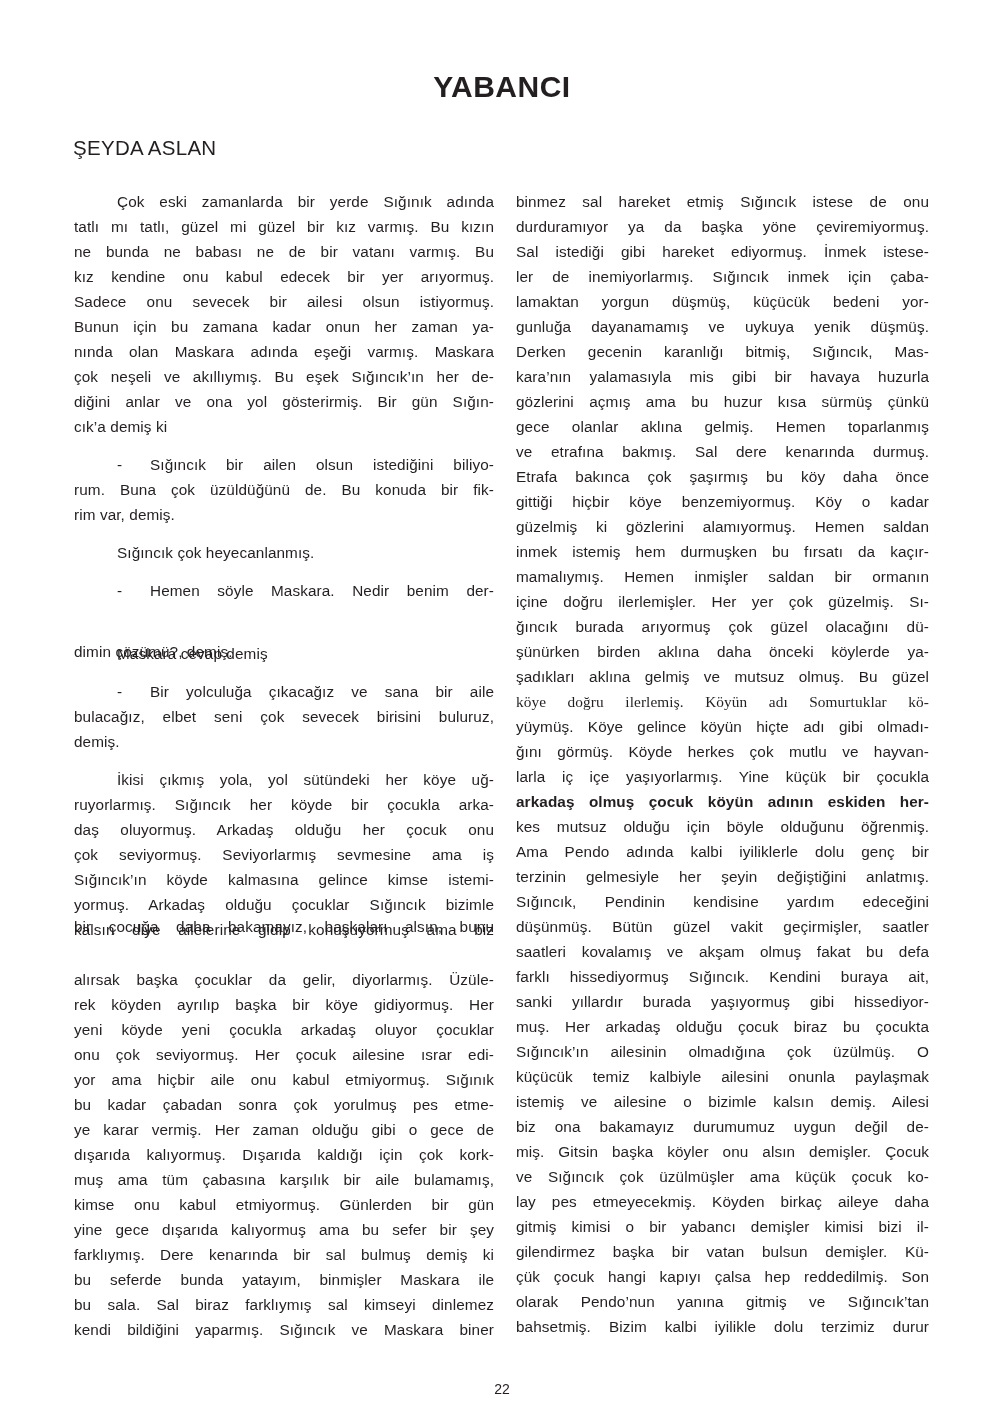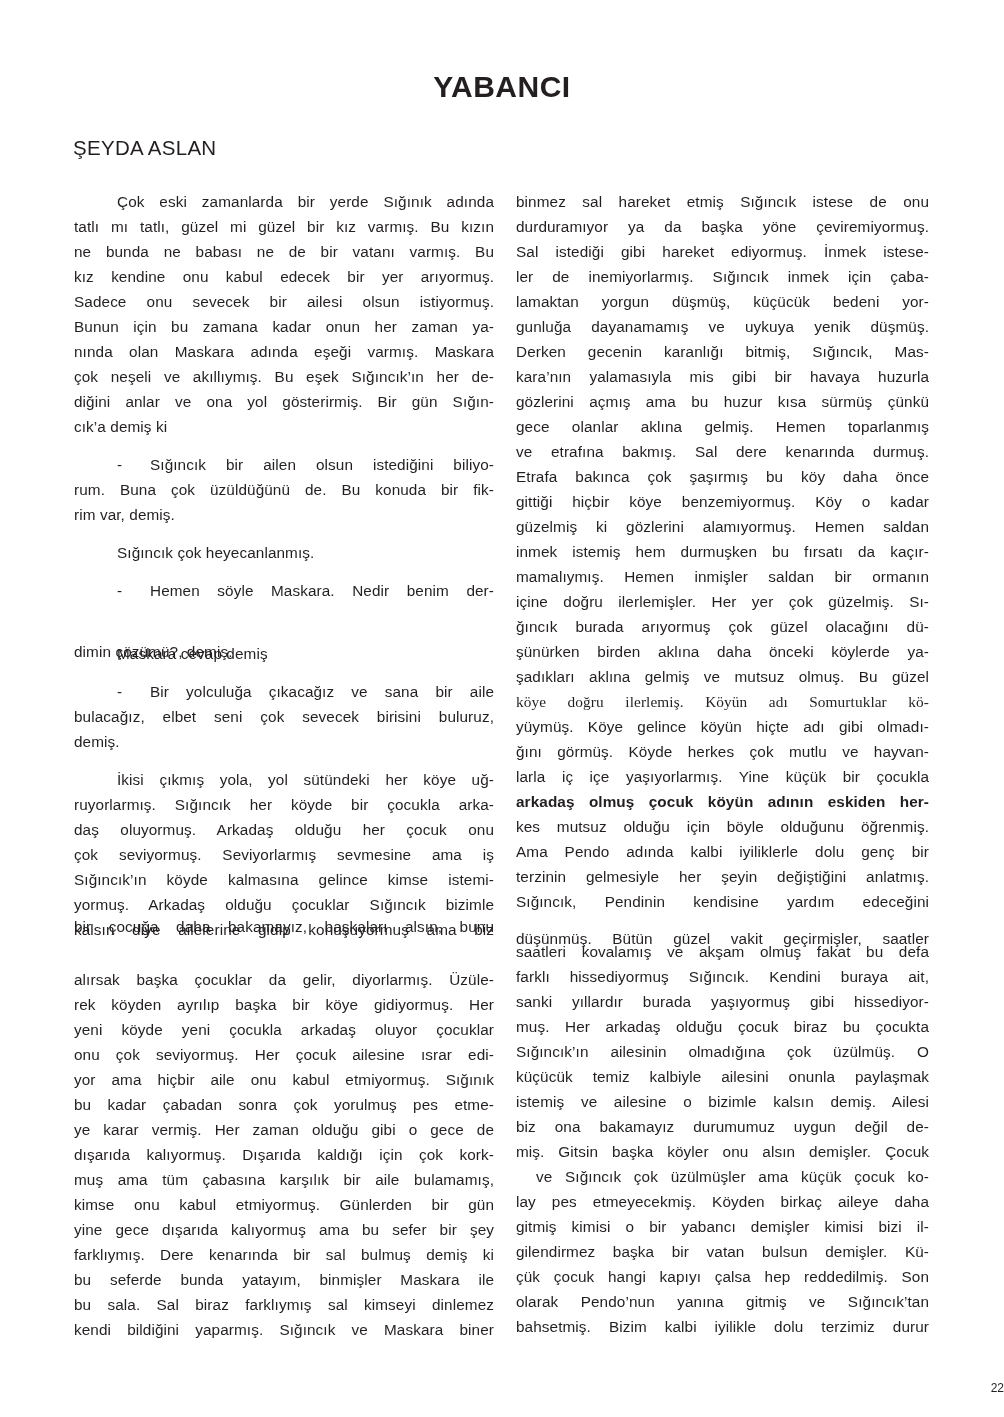--- a/index.html
+++ b/index.html
@@ -13,22 +13,22 @@
     .col { position: absolute; top: 190px; width: 420px; }
     .col-left { left: 74px; }
     .col-right { left: 516px; width: 413px; }
     .line { position: absolute; left: 0; right: 0; height: 24px; line-height: 24px; font-size: 15.3px;
             white-space: nowrap; text-align: justify; text-align-last: justify;
             font-family: "Liberation Sans", sans-serif; letter-spacing: 0.1px; }
     .line.last { text-align-last: left; }
     .line.ind { padding-left: 43px; }
     .line.dash { padding-left: 43px; }
     .line.dash .dash-mark { display: inline-block; width: 33px; }
-    .page-number { position: absolute; top: 1381px; left: 0; width: 1004px; text-align: right;
-                   font-family: "Liberation Sans", sans-serif; font-size: 12px; color: #231f20; }
+    .page-number { position: absolute; top: 1381px; left: 0; width: 1004px; text-align: center;
+                   font-family: "Liberation Sans", sans-serif; font-size: 14px; color: #231f20; }
   </style>
 </head>
 <body>
 
 <div>
   <div class="title">YABANCI</div>
   <div class="author">ŞEYDA ASLAN</div>
 
   <div class="col col-left" id="col-left">
       <div class="line ind" style="top: 0px;">Çok eski zamanlarda bir yerde Sığınık adında</div>
@@ -98,31 +98,31 @@
       <div class="line" style="top: 475px;">şadıkları aklına gelmiş ve mutsuz olmuş. Bu güzel</div>
       <div class="line" style="top: 500px; font-family: Liberation Serif, serif;">köye doğru ilerlemiş. Köyün adı Somurtuklar kö-</div>
       <div class="line" style="top: 525px;">yüymüş. Köye gelince köyün hiçte adı gibi olmadı-</div>
       <div class="line" style="top: 550px;">ğını görmüş. Köyde herkes çok mutlu ve hayvan-</div>
       <div class="line" style="top: 575px;">larla iç içe yaşıyorlarmış. Yine küçük bir çocukla</div>
       <div class="line" style="top: 600px; font-weight: bold;">arkadaş olmuş çocuk köyün adının eskiden her-</div>
       <div class="line" style="top: 625px;">kes mutsuz olduğu için böyle olduğunu öğrenmiş.</div>
       <div class="line" style="top: 650px;">Ama Pendo adında kalbi iyiliklerle dolu genç bir</div>
       <div class="line" style="top: 675px;">terzinin gelmesiyle her şeyin değiştiğini anlatmış.</div>
       <div class="line" style="top: 700px;">Sığıncık, Pendinin kendisine yardım edeceğini</div>
-      <div class="line" style="top: 725px; margin-top: 12px;">düşünmüş. Bütün güzel vakit geçirmişler, saatler</div>
+      <div class="line" style="top: 725px;">düşünmüş. Bütün güzel vakit geçirmişler, saatler</div>
       <div class="line" style="top: 750px;">saatleri kovalamış ve akşam olmuş fakat bu defa</div>
       <div class="line" style="top: 775px;">farklı hissediyormuş Sığıncık. Kendini buraya ait,</div>
       <div class="line" style="top: 800px;">sanki yıllardır burada yaşıyormuş gibi hissediyor-</div>
       <div class="line" style="top: 825px;">muş. Her arkadaş olduğu çocuk biraz bu çocukta</div>
       <div class="line" style="top: 850px;">Sığıncık’ın ailesinin olmadığına çok üzülmüş. O</div>
       <div class="line" style="top: 875px;">küçücük temiz kalbiyle ailesini onunla paylaşmak</div>
       <div class="line" style="top: 900px;">istemiş ve ailesine o bizimle kalsın demiş. Ailesi</div>
       <div class="line" style="top: 925px;">biz ona bakamayız durumumuz uygun değil de-</div>
       <div class="line" style="top: 950px;">miş. Gitsin başka köyler onu alsın demişler. Çocuk</div>
-      <div class="line" style="top: 975px; margin-left: 20px;">ve Sığıncık çok üzülmüşler ama küçük çocuk ko-</div>
+      <div class="line" style="top: 975px;">ve Sığıncık çok üzülmüşler ama küçük çocuk ko-</div>
       <div class="line" style="top: 1000px;">lay pes etmeyecekmiş. Köyden birkaç aileye daha</div>
       <div class="line" style="top: 1025px;">gitmiş kimisi o bir yabancı demişler kimisi bizi il-</div>
       <div class="line" style="top: 1050px;">gilendirmez başka bir vatan bulsun demişler. Kü-</div>
       <div class="line" style="top: 1075px;">çük çocuk hangi kapıyı çalsa hep reddedilmiş. Son</div>
       <div class="line" style="top: 1100px;">olarak Pendo’nun yanına gitmiş ve Sığıncık’tan</div>
       <div class="line" style="top: 1125px;">bahsetmiş. Bizim kalbi iyilikle dolu terzimiz durur</div>
     </div>
 
   <div class="page-number">22</div>
 </div>

